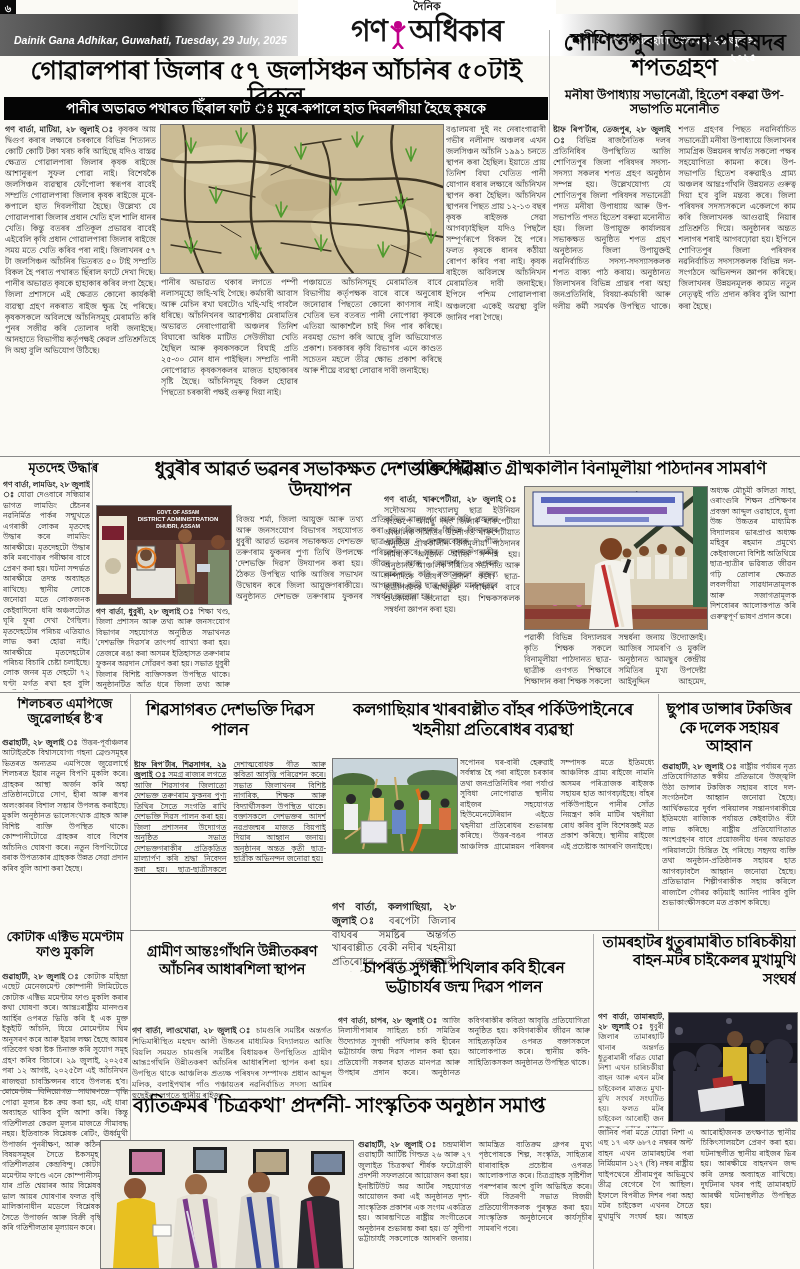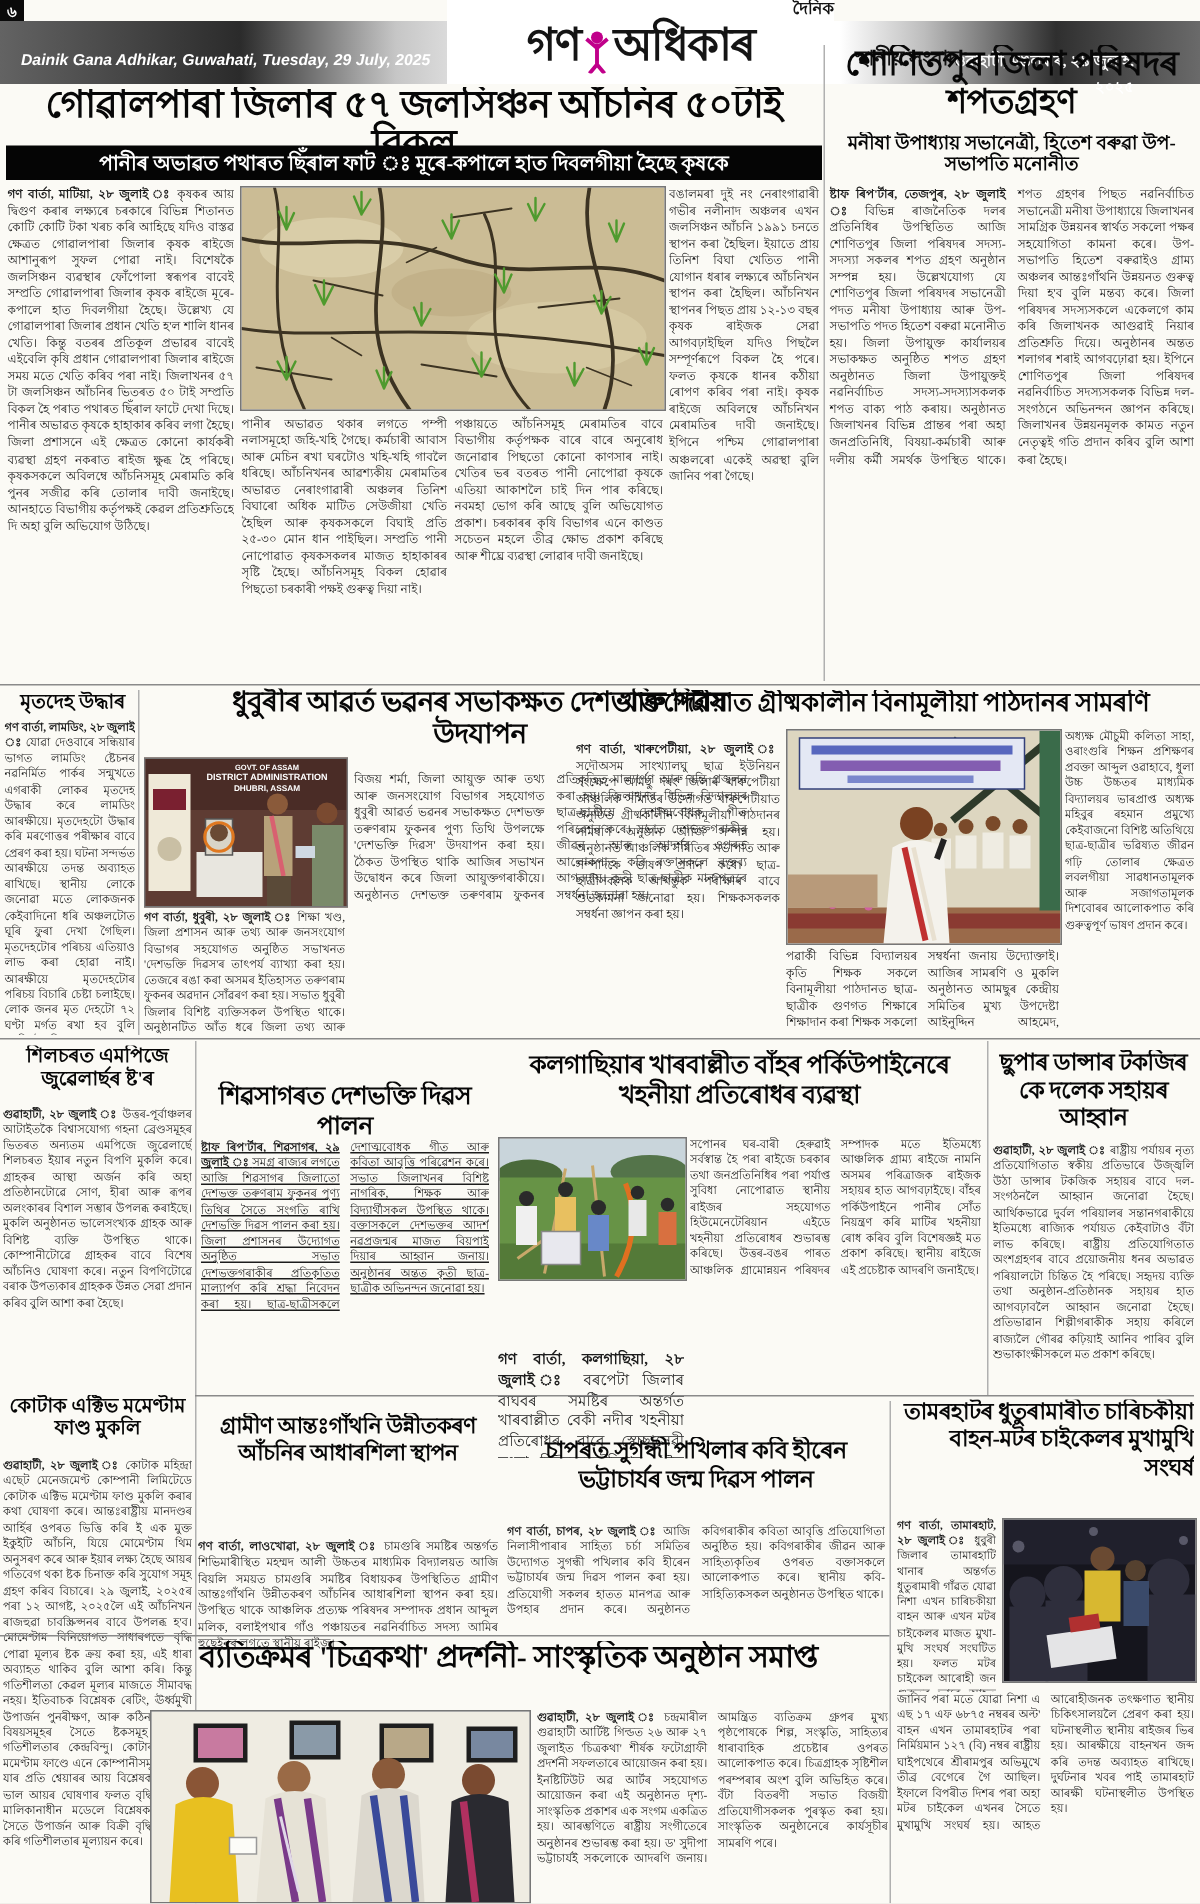--- a/index.html
+++ b/index.html
@@ -29,21 +29,21 @@
 
   <div class="abs" style="left:0;top:0;width:16px;height:18px;background:#0a0a0a;color:#fff;font-size:10px;
               text-align:center;line-height:18px;font-weight:bold;">৬</div>
 
   <div class="abs mast-bar" style="left:0;top:14px;width:800px;height:42px;"></div>
 
   <div class="abs" style="left:14px;top:34px;width:275px;color:#ffffff;font-size:10.5px;font-weight:bold;
               font-style:italic;font-family:'Liberation Sans',sans-serif;">Dainik Gana Adhikar, Guwahati,  Tuesday, 29 July, 2025</div>
 
   <div class="abs logo-box" style="left:298px;top:0;width:258px;height:56px;">
-    <div style="font-size:11px;font-weight:bold;line-height:13px;text-align:right;">দৈনিক</div>
+    <div style="font-size:11px;font-weight:bold;line-height:13px;">দৈনিক</div>
     <div class="logo-row">
       <span style="font-size:30px;font-weight:bold;line-height:36px;letter-spacing:-1px;text-align:center;">গণ</span>
       <span style="display:inline-block;width:18px;height:30px;">
         <svg width="18" height="30" viewBox="0 0 18 30">
           <circle cx="9" cy="6" r="4" fill="#c0008a"></circle>
           <path d="M9 10 L9 24 M9 13 L2 7 M9 13 L16 7 M9 24 L4 30 M9 24 L14 30" stroke="#c0008a" stroke-width="2.6" fill="none"></path>
         </svg>
       </span>
       <span style="font-size:30px;font-weight:bold;line-height:36px;letter-spacing:-1px;">অধিকাৰ</span>
     </div>
@@ -133,21 +133,21 @@
 
   <div class="abs headline" style="left:553px;top:30px;width:243px;font-size:22.5px;line-height:1.12;">শোণিতপুৰ জিলা পৰিষদৰ শপতগ্ৰহণ</div>
   <div class="abs smallhead" style="left:553px;top:88px;width:243px;font-size:12.5px;">মনীষা উপাধ্যায় সভানেত্ৰী, হিতেশ বৰুৱা উপ-সভাপতি মনোনীত</div>
   <div class="abs body-text" style="left:553px;top:124px;width:243px;height:330px;column-count:2;column-gap:8px;">
     <b class="dl">ষ্টাফ ৰিপ'ৰ্টাৰ, তেজপুৰ, ২৮ জুলাই ঃ</b>
     <span>বিভিন্ন ৰাজনৈতিক দলৰ প্ৰতিনিধিৰ উপস্থিতিত আজি শোণিতপুৰ জিলা পৰিষদৰ সদস্য-সদস্যা সকলৰ শপত গ্ৰহণ অনুষ্ঠান সম্পন্ন হয়। উল্লেখযোগ্য যে শোণিতপুৰ জিলা পৰিষদৰ সভানেত্ৰী পদত মনীষা উপাধ্যায় আৰু উপ-সভাপতি পদত হিতেশ বৰুৱা মনোনীত হয়। জিলা উপায়ুক্ত কাৰ্যালয়ৰ সভাকক্ষত অনুষ্ঠিত শপত গ্ৰহণ অনুষ্ঠানত জিলা উপায়ুক্তই নৱনিৰ্বাচিত সদস্য-সদস্যাসকলক শপত বাক্য পাঠ কৰায়। অনুষ্ঠানত জিলাখনৰ বিভিন্ন প্ৰান্তৰ পৰা অহা জনপ্ৰতিনিধি, বিষয়া-কৰ্মচাৰী আৰু দলীয় কৰ্মী সমৰ্থক উপস্থিত থাকে। শপত গ্ৰহণৰ পিছত নৱনিৰ্বাচিত সভানেত্ৰী মনীষা উপাধ্যায়ে জিলাখনৰ সামগ্ৰিক উন্নয়নৰ স্বাৰ্থত সকলো পক্ষৰ সহযোগিতা কামনা কৰে। উপ-সভাপতি হিতেশ বৰুৱাইও গ্ৰাম্য অঞ্চলৰ আন্তঃগাঁথনি উন্নয়নত গুৰুত্ব দিয়া হ'ব বুলি মন্তব্য কৰে। জিলা পৰিষদৰ সদস্যসকলে একেলগে কাম কৰি জিলাখনক আগুৱাই নিয়াৰ প্ৰতিশ্ৰুতি দিয়ে। অনুষ্ঠানৰ অন্তত শলাগৰ শৰাই আগবঢ়োৱা হয়। ইপিনে শোণিতপুৰ জিলা পৰিষদৰ নৱনিৰ্বাচিত সদস্যসকলক বিভিন্ন দল-সংগঠনে অভিনন্দন জ্ঞাপন কৰিছে। জিলাখনৰ উন্নয়নমূলক কামত নতুন নেতৃত্বই গতি প্ৰদান কৰিব বুলি আশা কৰা হৈছে।</span>
   </div>
 
   <div class="hr" style="left:0;top:456px;width:800px;"></div>
 
-  <div class="abs smallhead" style="left:5px;top:461px;width:87px;font-size:13px;">মৃতদেহ উদ্ধাৰ</div>
+  <div class="abs smallhead" style="left:20px;top:461px;width:87px;font-size:13px;">মৃতদেহ উদ্ধাৰ</div>
   <div class="abs body-text" style="left:3px;top:480px;width:87px;height:210px;font-size:7.6px;">
     <b class="dl">গণ বাৰ্তা, লামডিং, ২৮ জুলাই ঃ</b>
     <span>যোৱা দেওবাৰে সন্ধিয়াৰ ভাগত লামডিং ষ্টেচনৰ নৱনিৰ্মিত পাৰ্কৰ সন্মুখতে এগৰাকী লোকৰ মৃতদেহ উদ্ধাৰ কৰে লামডিং আৰক্ষীয়ে। মৃতদেহটো উদ্ধাৰ কৰি মৰণোত্তৰ পৰীক্ষাৰ বাবে প্ৰেৰণ কৰা হয়। ঘটনা সন্দৰ্ভত আৰক্ষীয়ে তদন্ত অব্যাহত ৰাখিছে। স্থানীয় লোকে জনোৱা মতে লোকজনক কেইবাদিনো ধৰি অঞ্চলটোত ঘূৰি ফুৰা দেখা গৈছিল। মৃতদেহটোৰ পৰিচয় এতিয়াও লাভ কৰা হোৱা নাই। আৰক্ষীয়ে মৃতদেহটোৰ পৰিচয় বিচাৰি চেষ্টা চলাইছে। লোক জনৰ মৃত দেহটো ৭২ ঘণ্টা মৰ্গত ৰখা হব বুলি জানিবলৈ দিয়ে।</span>
   </div>
   <div class="vr" style="left:92px;top:460px;height:230px;"></div>
 
   <div class="abs headline" style="left:140px;top:459px;width:360px;font-size:18.5px;line-height:1.15;">ধুবুৰীৰ আৱৰ্ত ভৱনৰ সভাকক্ষত দেশভক্তি দিৱস উদযাপন</div>
 
   <div class="photo" style="left:96px;top:505px;width:134px;height:98px;background:#5e3c33;">
     <svg width="134" height="98" viewBox="0 0 134 98">
@@ -245,21 +245,21 @@
     <b class="dl">গুৱাহাটী, ২৮ জুলাই ঃ</b>
     <span>উত্তৰ-পূৰ্বাঞ্চলৰ আটাইতকৈ বিশ্বাসযোগ্য গহনা ব্ৰেণ্ডসমূহৰ ভিতৰত অন্যতম এমপিজে জুৱেলাৰ্ছে শিলচৰত ইয়াৰ নতুন বিপণি মুকলি কৰে। গ্ৰাহকৰ আস্থা অৰ্জন কৰি অহা প্ৰতিষ্ঠানটোৱে সোণ, হীৰা আৰু ৰূপৰ অলংকাৰৰ বিশাল সম্ভাৰ উপলব্ধ কৰাইছে। মুকলি অনুষ্ঠানত ভালেসংখ্যক গ্ৰাহক আৰু বিশিষ্ট ব্যক্তি উপস্থিত থাকে। কোম্পানীটোৱে গ্ৰাহকৰ বাবে বিশেষ আঁচনিও ঘোষণা কৰে। নতুন বিপণিটোৱে বৰাক উপত্যকাৰ গ্ৰাহকক উন্নত সেৱা প্ৰদান কৰিব বুলি আশা কৰা হৈছে।</span>
   </div>
 
   <div class="abs smallhead" style="left:2px;top:930px;width:126px;font-size:13px;">কোটাক এক্টিভ মমেণ্টাম ফাণ্ড মুকলি</div>
   <div class="abs body-text" style="left:2px;top:972px;width:126px;height:292px;font-size:7.6px;">
     <b class="dl">গুৱাহাটী, ২৮ জুলাই ঃ</b>
     <span>কোটাক মহিন্দ্ৰা এছেট মেনেজমেণ্ট কোম্পানী লিমিটেডে কোটাক এক্টিভ মমেণ্টাম ফাণ্ড মুকলি কৰাৰ কথা ঘোষণা কৰে। আন্তঃৰাষ্ট্ৰীয় মানদণ্ডৰ আৰ্হিৰ ওপৰত ভিত্তি কৰি ই এক মুক্ত ইকুইটি আঁচনি, যিয়ে মোমেণ্টাম থিম অনুসৰণ কৰে আৰু ইয়াৰ লক্ষ্য হৈছে আয়ৰ গতিবেগ থকা ষ্টক চিনাক্ত কৰি সুযোগ সমূহ গ্ৰহণ কৰিব বিচাৰে। ২৯ জুলাই, ২০২৫ৰ পৰা ১২ আগষ্ট, ২০২৫লৈ এই আঁচনিখন ৰাজহুৱা চাবস্ক্ৰিপ্সনৰ বাবে উপলব্ধ হ'ব। মোমেণ্টাম বিনিয়োগত সাধাৰণতে বৃদ্ধি পোৱা মূল্যৰ ষ্টক ক্ৰয় কৰা হয়, এই ধাৰা অব্যাহত থাকিব বুলি আশা কৰি। কিন্তু গতিশীলতা কেৱল মূল্যৰ মাজতে সীমাবদ্ধ নহয়। ইতিবাচক বিশ্লেষক ৰেটিং, ঊৰ্ধ্বমুখী উপাৰ্জন পুনৰীক্ষণ, আৰু কঠিন মৌলিক বিষয়সমূহৰ সৈতে ষ্টকসমূহ আয়ৰ গতিশীলতাৰ কেন্দ্ৰবিন্দু। কোটাক এক্টিভ মমেণ্টাম ফাণ্ডে এনে কোম্পানীসমূহ বিচাৰে যাৰ প্ৰতি শ্বেয়াৰৰ আয় বিশ্লেষক বৃদ্ধি বা ভাল আয়ৰ ঘোষণাৰ ফলত বৃদ্ধি পাইছে। মালিকানাধীন মডেলে বিশ্লেষকৰ ৰেটিং সৈতে উপাৰ্জন আৰু বিক্ৰী বৃদ্ধি ব্যৱহাৰ কৰি গতিশীলতাৰ মূল্যায়ন কৰে।</span>
   </div>
 
-  <div class="abs headline" style="left:134px;top:700px;width:192px;font-size:16.5px;line-height:1.2;margin-top:21px;">শিৱসাগৰত দেশভক্তি দিৱস পালন</div>
+  <div class="abs headline" style="left:134px;top:700px;width:192px;font-size:16.5px;line-height:1.2;">শিৱসাগৰত দেশভক্তি দিৱস পালন</div>
   <div class="abs body-text" style="left:134px;top:760px;width:192px;height:168px;column-count:2;column-gap:7px;font-size:7.6px;text-decoration:underline;">
     <b class="dl">ষ্টাফ ৰিপ'ৰ্টাৰ, শিৱসাগৰ, ২৯ জুলাই ঃ</b>
     <span>সমগ্ৰ ৰাজ্যৰ লগতে আজি শিৱসাগৰ জিলাতো দেশভক্ত তৰুণৰাম ফুকনৰ পুণ্য তিথিৰ সৈতে সংগতি ৰাখি দেশভক্তি দিৱস পালন কৰা হয়। জিলা প্ৰশাসনৰ উদ্যোগত অনুষ্ঠিত সভাত দেশভক্তগৰাকীৰ প্ৰতিকৃতিত মাল্যাৰ্পণ কৰি শ্ৰদ্ধা নিবেদন কৰা হয়। ছাত্ৰ-ছাত্ৰীসকলে দেশাত্মবোধক গীত আৰু কবিতা আবৃত্তি পৰিৱেশন কৰে। সভাত জিলাখনৰ বিশিষ্ট নাগৰিক, শিক্ষক আৰু বিদ্যাৰ্থীসকল উপস্থিত থাকে। বক্তাসকলে দেশভক্তৰ আদৰ্শ নৱপ্ৰজন্মৰ মাজত বিয়পাই দিয়াৰ আহ্বান জনায়। অনুষ্ঠানৰ অন্তত কৃতী ছাত্ৰ-ছাত্ৰীক অভিনন্দন জনোৱা হয়।</span>
   </div>
 
   <div class="abs headline" style="left:332px;top:700px;width:322px;font-size:16.5px;line-height:1.2;">কলগাছিয়াৰ খাৰবাল্লীত বাঁহৰ পৰ্কিউপাইনেৰে খহনীয়া প্ৰতিৰোধৰ ব্যৱস্থা</div>
 
   <div class="photo" style="left:332px;top:758px;width:124px;height:94px;">
     <svg width="124" height="94" viewBox="0 0 124 94">
       <rect width="124" height="26" fill="#c9d5db"></rect>

